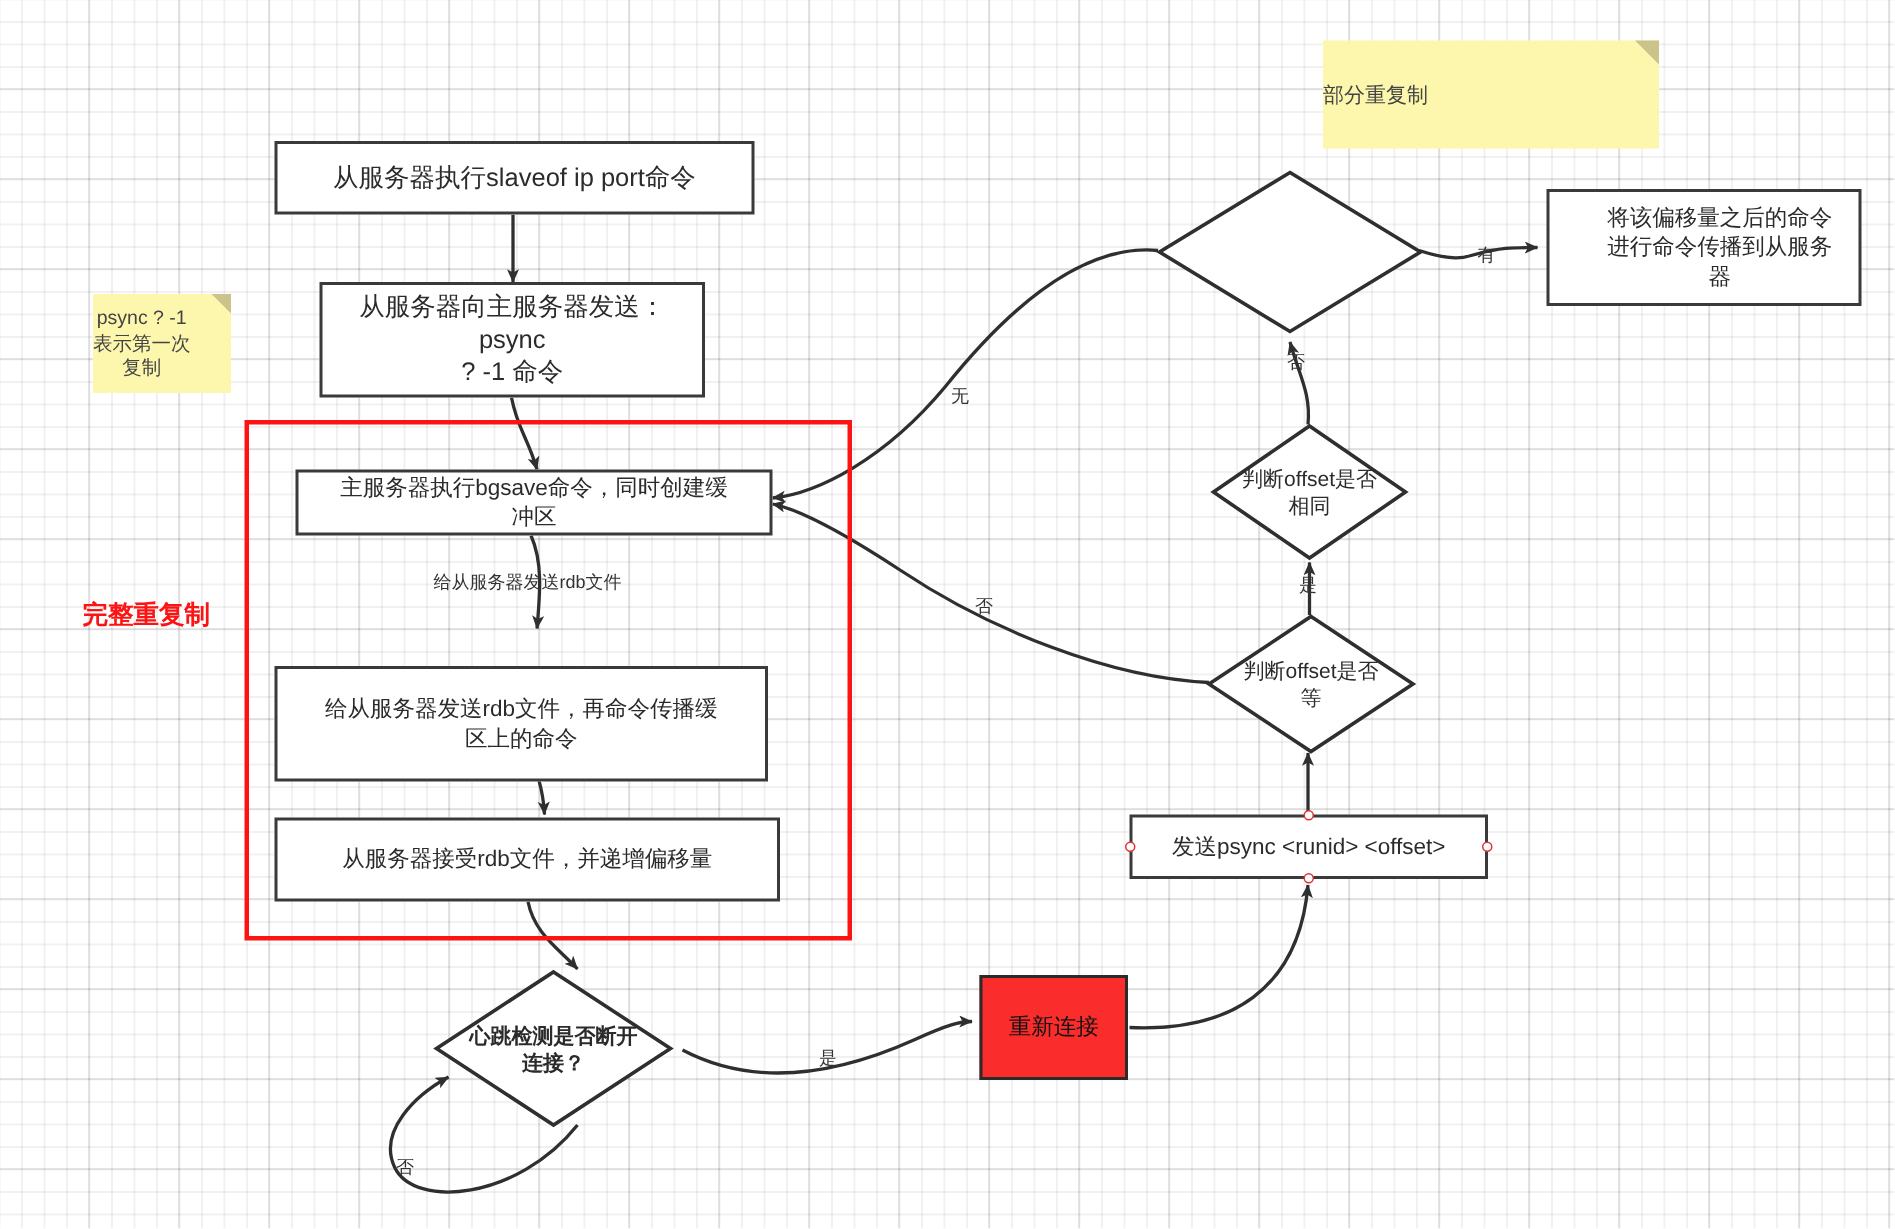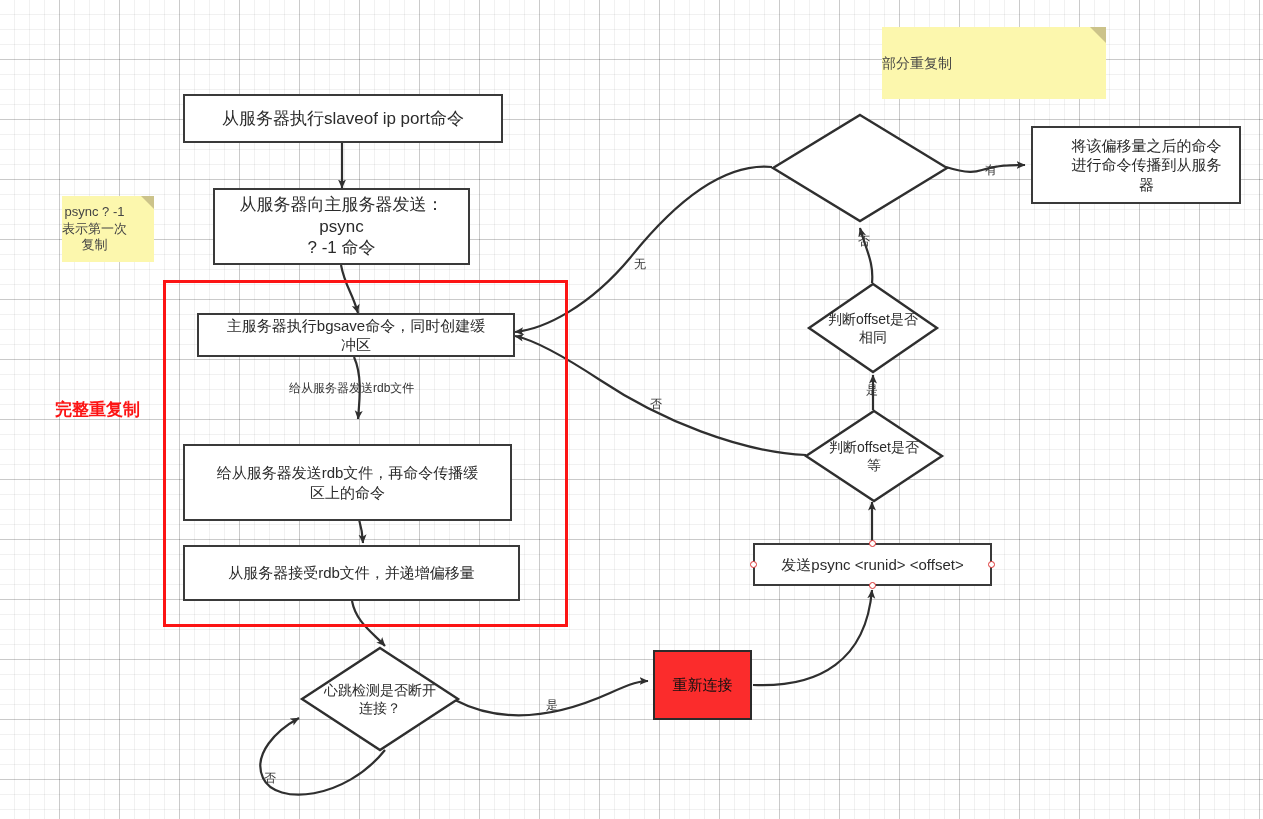--- a/index.html
+++ b/index.html
@@ -247,21 +247,21 @@
     <span class="handle" style="left:50%; margin-left:-4px; top:-5px;"></span>
     <span class="handle" style="left:50%; margin-left:-4px; bottom:-5px;"></span>
   </div>
 
   <div class="node box" style="left:1031px; top:126px; width:210px; height:78px; font-size:15px;padding-left:29px;">
     <span class="box-label">将该偏移量之后的命令
 进行命令传播到从服务
 器</span>
   </div>
 
-  <div class="diamond" style="left:299px; top:645px; width:162px; height:108px;">
+  <div class="diamond" style="left:288px; top:645px; width:162px; height:108px;font-weight:bold;">
     <svg class="dshape" viewBox="0 0 162 108" xmlns="http://www.w3.org/2000/svg">
       <polygon points="81,3 159,54 81,105 3,54" fill="#ffffff" stroke="#2f2f2f" stroke-width="2.4"></polygon>
     </svg>
     <span class="dlabel" style="font-size:14px;">心跳检测是否断开
 连接？</span>
   </div>
 
   <div class="diamond" style="left:803px; top:408px; width:142px; height:96px;">
     <svg class="dshape" viewBox="0 0 142 96" xmlns="http://www.w3.org/2000/svg">
       <polygon points="71,3 139,48 71,93 3,48" fill="#ffffff" stroke="#2f2f2f" stroke-width="2.4"></polygon>

